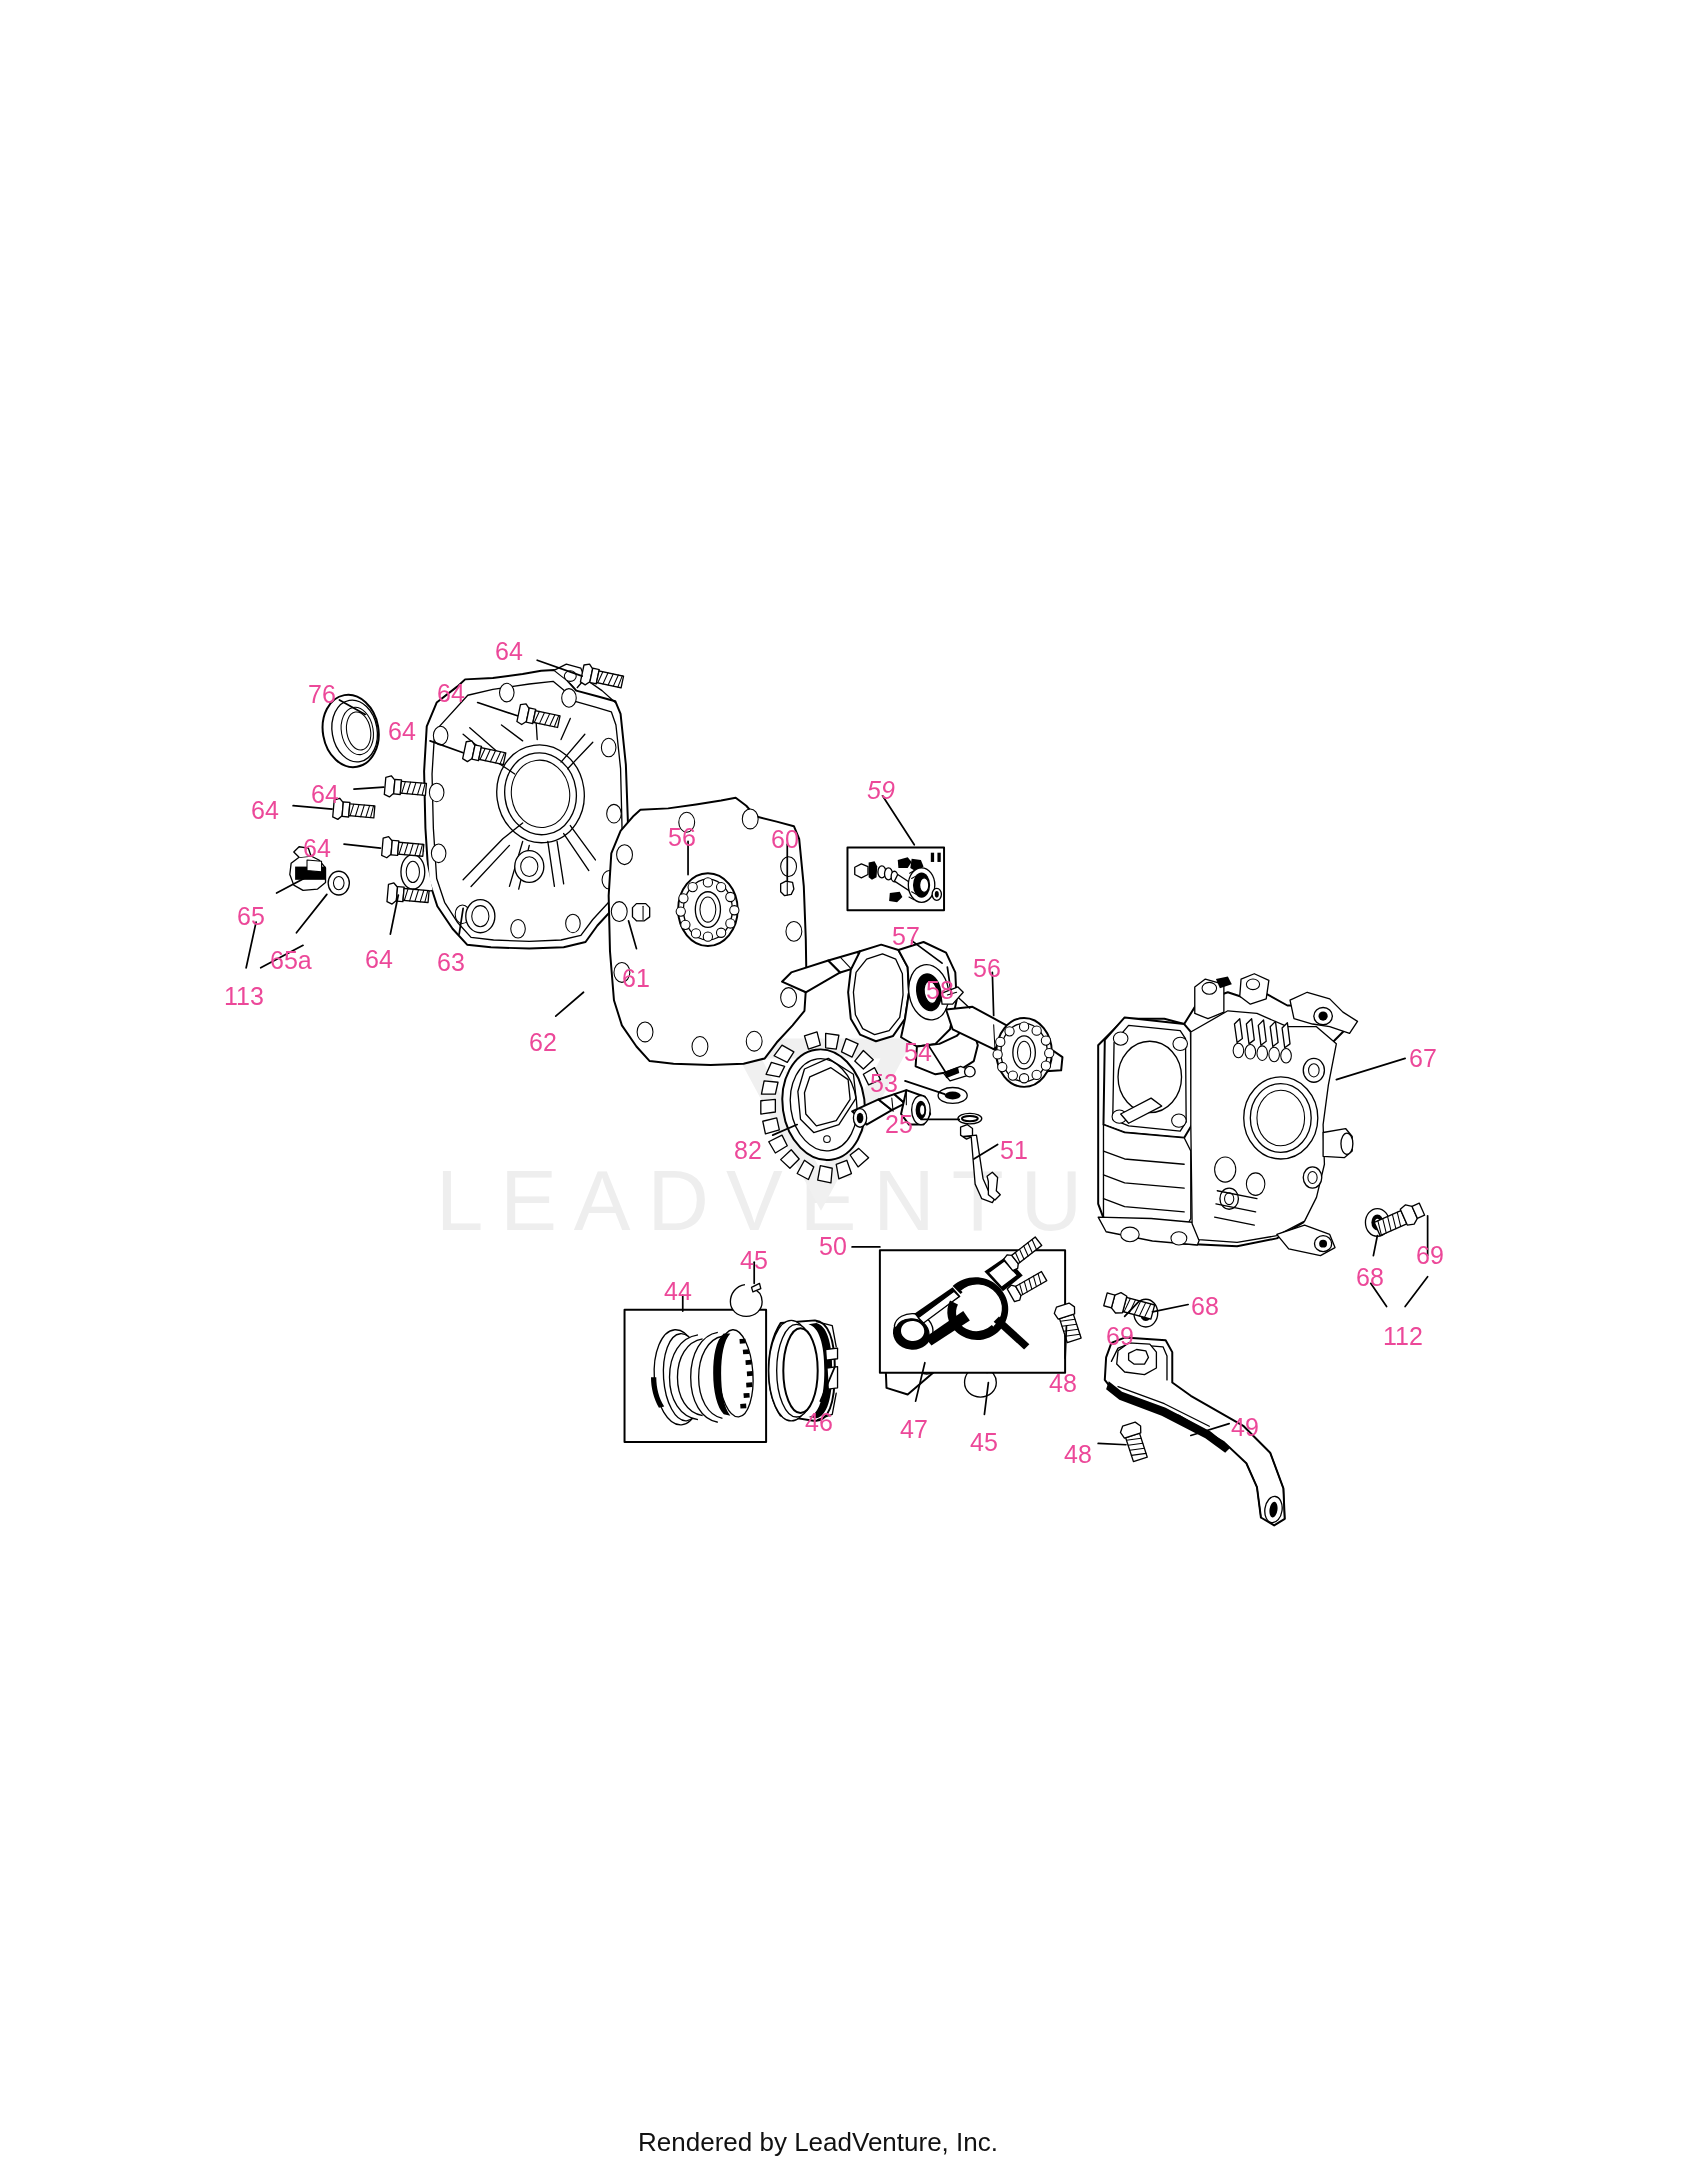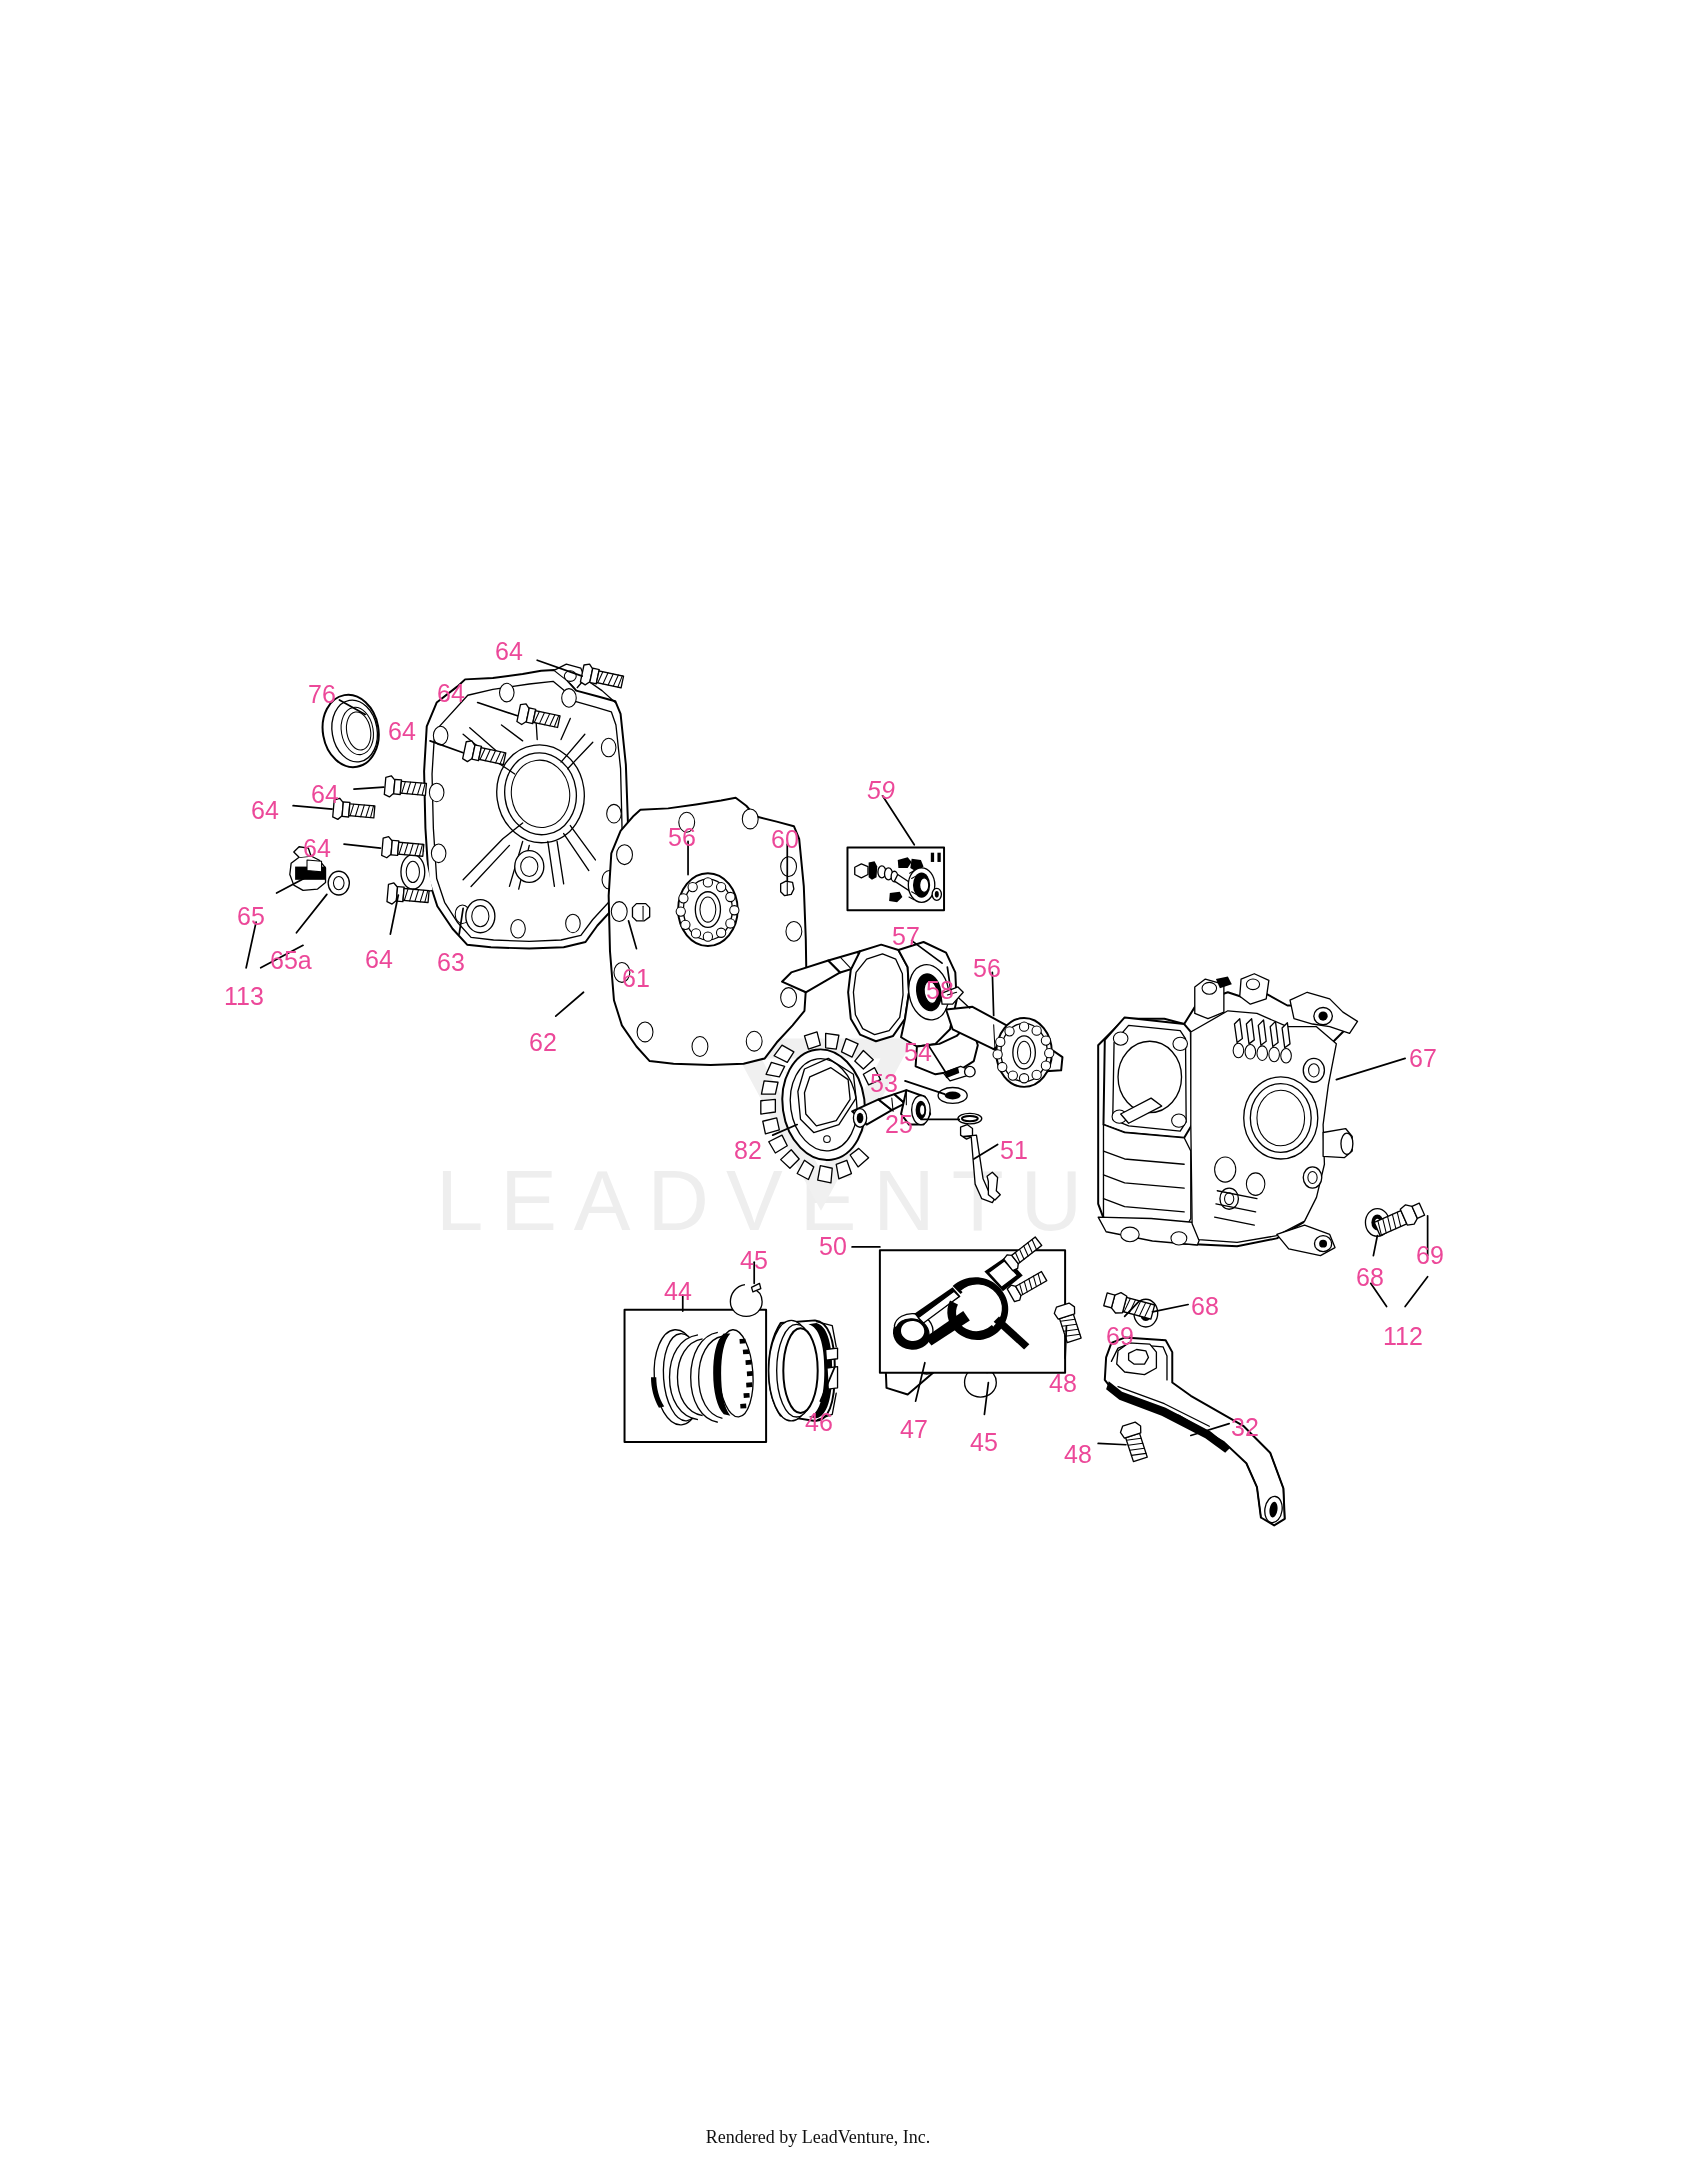--- a/index.html
+++ b/index.html
@@ -23,22 +23,22 @@
     pointer-events:none;
   }
   .callout{
     position:absolute;
     font-family:"Liberation Sans", sans-serif;
     font-size:25px;line-height:26.5px;color:#ec4899;
     white-space:nowrap;user-select:none;
   }
   #footer{
     position:absolute;left:0;top:2127px;width:1636px;
-    text-align:center;font-size:18px;color:#111;
-    font-family:Liberation Serif, serif;
+    text-align:center;font-size:26px;color:#111;
+    font-family:Liberation Sans, sans-serif;
   }
 </style>
 </head>
 <body>
 
 <div id="sheet">
 
   <div id="watermark">LEADVENTURE</div>
 
   <svg id="wm-logo" viewBox="0 0 320 340">
@@ -786,19 +786,19 @@
       <div class="callout" style="left: 900px; top: 1416px;">47</div>
       <div class="callout" style="left: 970px; top: 1429px;">45</div>
       <div class="callout" style="left: 1409px; top: 1045px;">67</div>
       <div class="callout" style="left: 1356px; top: 1264px;">68</div>
       <div class="callout" style="left: 1416px; top: 1242px;">69</div>
       <div class="callout" style="left: 1383px; top: 1323px;">112</div>
       <div class="callout" style="left: 1191px; top: 1293px;">68</div>
       <div class="callout" style="left: 1106px; top: 1323px;">69</div>
       <div class="callout" style="left: 1049px; top: 1370px;">48</div>
       <div class="callout" style="left: 1064px; top: 1441px;">48</div>
-      <div class="callout" style="left: 1231px; top: 1414px;">32</div>
+      <div class="callout" style="left: 1231px; top: 1414px;">49</div>
     </div>
 
   <div id="footer">Rendered by LeadVenture, Inc.</div>
 
 </div>
 
 
 </body></html>

